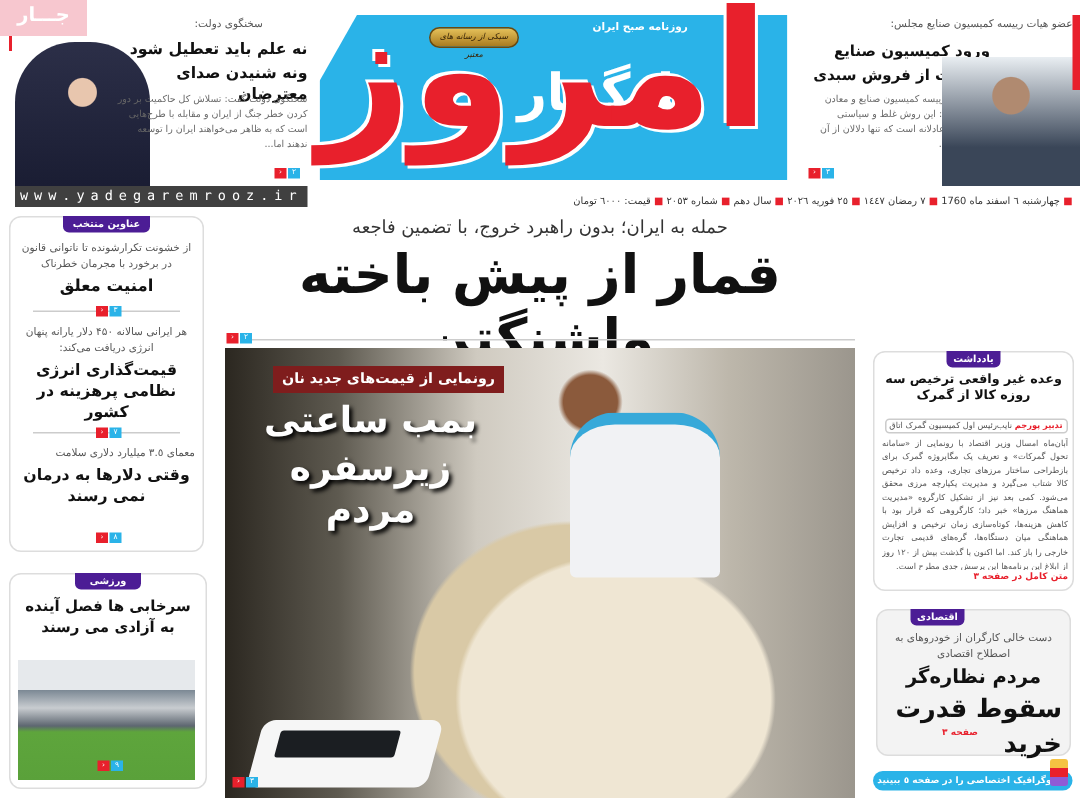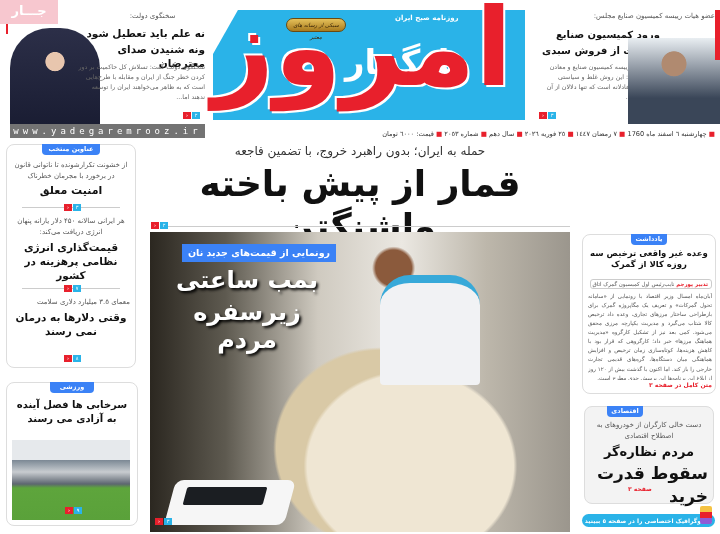--- a/index.html
+++ b/index.html
@@ -1,35 +1,35 @@
 <!DOCTYPE html>
 <html><head>
 <meta charset="utf-8">
 <style>
 *{box-sizing:border-box;margin:0;padding:0}
 body{width:720px;height:534px;background:#fff;font-family:"DejaVu Sans",sans-serif;overflow:hidden;position:relative;direction:rtl;color:#111}
 .abs{position:absolute}
 .masthead{left:0;top:0;width:720px;height:125px;background:#fff}
-.stripe{left:10px;top:124px;width:195px;height:14px;background:#737373;color:#fff;font-size:9px;letter-spacing:4px;direction:ltr;text-align:center;line-height:14px;font-family:"DejaVu Sans Mono",monospace}
+.stripe{left:10px;top:124px;width:195px;height:14px;background:#404040;color:#fff;font-size:9px;letter-spacing:4px;direction:ltr;text-align:center;line-height:14px;font-family:"DejaVu Sans Mono",monospace}
 .corner-tag{left:0;top:0;width:58px;height:24px;background:#f7c7cf;color:#fff;font-size:13px;font-weight:bold;text-align:center;line-height:22px;clip-path:polygon(0 0,100% 0,100% 100%,0 100%)}
 .corner-line{left:6px;top:24px;width:2px;height:10px;background:#e8202c}
 .lead{font-size:7px;color:#555}
 .hl{font-weight:bold;color:#111;line-height:1.35}
 .body-txt{font-size:6.3px;color:#666;line-height:1.6}
 .photo-woman{left:10px;top:28px;width:90px;height:96px;background:radial-gradient(circle at 50% 35%,#e8c6ae 0 12%,transparent 13%),linear-gradient(180deg,#2c2f48 0,#1a1d33 100%);border-radius:40px 40px 0 0}
 .photo-man{left:628px;top:38px;width:92px;height:86px;background:radial-gradient(circle at 50% 30%,#b08a70 0 16%,transparent 17%),linear-gradient(180deg,#e9eef2 0,#3a4658 70%);}
 .logo-blue{left:213px;top:10px;width:312px;height:110px;background:#2ab3e8;clip-path:polygon(8% 0,100% 0,100% 100%,0 100%,0 40%)}
 .logo-red{color:#e8202c;font-weight:bold;font-family:"DejaVu Sans",sans-serif}
 .badge-pg{display:inline-flex;gap:1px}
 .badge-pg span{display:inline-block;width:8px;height:7px;font-size:5px;color:#fff;text-align:center;line-height:7px}
 .b-blue{background:#2ab3e8}
 .b-red{background:#e8202c}
 .dateline{left:200px;top:128px;width:515px;height:12px;font-size:6.6px;color:#333;text-align:right;line-height:12px}
 .panel{border:1px solid #ddd;border-radius:8px;background:#fff}
-.tag-red{background:#3b82f6;color:#fff;font-size:6.5px;font-weight:bold;text-align:center;border-radius:0 0 4px 4px}
+.tag-red{background:#4c1d95;color:#fff;font-size:6.5px;font-weight:bold;text-align:center;border-radius:0 0 4px 4px}
 .divider{height:1px;background:#ccc}
 .photo-main{left:150px;top:232px;width:420px;height:300px;background:
  radial-gradient(ellipse at 62% 78%,#efe6d3 0 28%,transparent 29%),
  radial-gradient(ellipse at 55% 72%,#d9c9a6 0 32%,transparent 33%),
  radial-gradient(circle at 58% 12%,#8b5a3c 0 5%,transparent 6%),
  linear-gradient(90deg,#2b2720 0,#5e5a50 18%,#cfcac0 40%,#ebe8e2 60%,#bdb7ab 80%,#9b968d 100%)}
 .shirt{left:380px;top:275px;width:100px;height:110px;background:#f1f2f4;border-top:8px solid #37a9d9;border-radius:30px 30px 4px 4px}
 .pos{left:170px;top:480px;width:120px;height:45px;background:#f6f6f6;border-radius:8px;transform:skewX(-15deg)}
 .pos-screen{left:185px;top:487px;width:80px;height:18px;background:#1b1e22;border-radius:2px;transform:skewX(-15deg)}
 .stadium{left:12px;top:440px;width:118px;height:80px;background:linear-gradient(180deg,#e6e9ec 0,#e6e9ec 25%,#7b8894 25%,#c8ccd0 40%,#5d6670 55%,#5ea53c 60%,#5aa13a 100%)}
@@ -84,21 +84,21 @@
 <div class="abs badge-pg" style="left:151px;top:222px">
     <span class="b-blue">٢</span>
     <span class="b-red">‹</span>
   </div>
 <div class="abs divider" style="left:168px;top:226px;width:402px"></div>
 
 <div class="abs photo-main"></div>
 <div class="abs shirt"></div>
 <div class="abs pos"></div>
 <div class="abs pos-screen"></div>
-<div class="abs" style="left:182px;top:244px;height:18px;padding:0 6px;background:#3b82f6;color:#fff;font-size:9.5px;font-weight:bold;line-height:18px">رونمایی از قیمت‌های جدید نان</div>
+<div class="abs" style="left:182px;top:244px;height:18px;padding:0 6px;background:#7f1d1d;color:#fff;font-size:9.5px;font-weight:bold;line-height:18px">رونمایی از قیمت‌های جدید نان</div>
 <div class="abs" style="left:172px;top:266px;width:150px;text-align:center;font-size:24px;font-weight:bold;color:#fff;text-shadow:2px 2px 3px #000">بمب ساعتی</div>
 <div class="abs" style="left:172px;top:298px;width:150px;text-align:center;font-size:24px;font-weight:bold;color:#fff;text-shadow:2px 2px 3px #000">زیرسفره مردم</div>
 <div class="abs badge-pg" style="left:155px;top:518px">
     <span class="b-blue">٣</span>
     <span class="b-red">‹</span>
   </div>
 
 <div class="abs panel" style="left:6px;top:144px;width:130px;height:224px"></div>
 <div class="abs tag-red" style="left:42px;top:144px;width:58px;height:11px;line-height:11px">عناوین منتخب</div>
 

